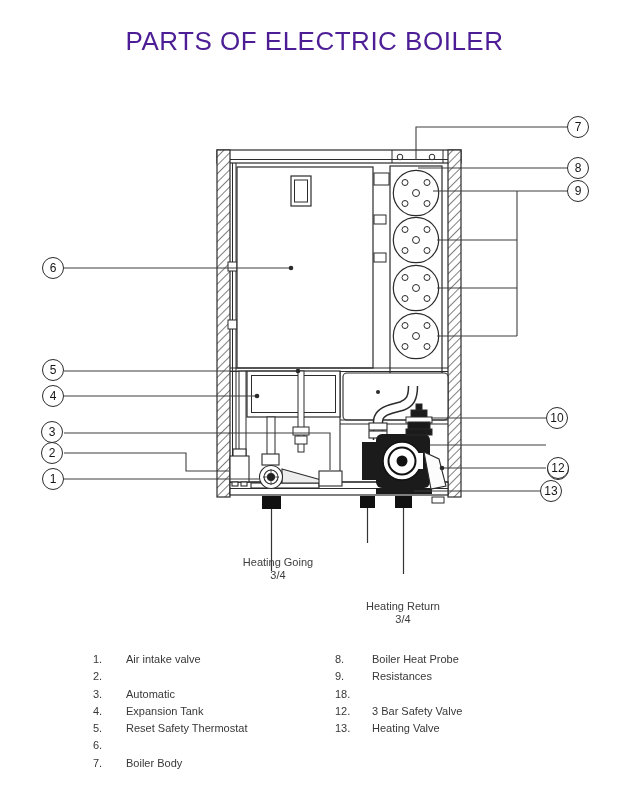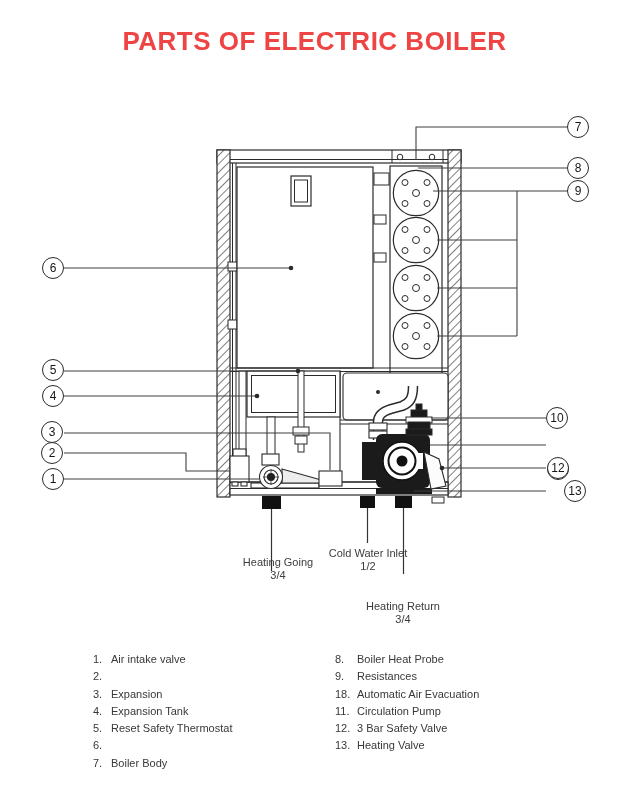--- a/index.html
+++ b/index.html
@@ -2,36 +2,36 @@
 <html><head>
 <meta charset="utf-8">
 <style>
   html,body{margin:0;padding:0;background:#ffffff;}
   .stage{
     position:relative;width:629px;height:800px;background:#ffffff;
     font-family:"Liberation Sans",sans-serif;overflow:hidden;
   }
   .page-title{
     position:absolute;left:0;top:26px;width:629px;text-align:center;
-    font-size:26px;font-weight:bold;letter-spacing:.5px;color:#ef4444;
+    font-size:26px;font-weight:normal;letter-spacing:.5px;color:#4c1d95;
   }
   svg.diagram{position:absolute;left:0;top:0;}
   .callout{
     position:absolute;width:22px;height:22px;border:1.4px solid #2b2b2b;border-radius:50%;
     background:#fff;box-sizing:border-box;display:flex;align-items:center;justify-content:center;
     font-size:12px;color:#161616;line-height:1;
   }
   .pipe-label{
     position:absolute;width:140px;text-align:center;color:#3c3c3c;
     font-size:11px;line-height:13px;
   }
   .parts{position:absolute;top:651px;color:#383838;font-size:11px;}
   .parts .row{display:flex;line-height:17.3px;white-space:nowrap;}
   .parts .num{flex:0 0 auto;}
-  .parts .lbl{margin-left:5px;}
+  .parts .lbl{margin-left:20px;}
   .parts.left{left:93px;}
   .parts.left .num{width:13px;}
   .parts.right{left:335px;}
   .parts.right .num{width:17px;}
 </style>
 </head>
 <body>
 
 <div class="stage">
 
@@ -230,46 +230,42 @@
   <div class="callout" style="left:41px;top:421px">3</div>
   <div class="callout" style="left:42px;top:385px">4</div>
   <div class="callout" style="left:42px;top:359px">5</div>
   <div class="callout" style="left:42px;top:257px">6</div>
   <div class="callout" style="left:567px;top:116px">7</div>
   <div class="callout" style="left:567px;top:157px">8</div>
   <div class="callout" style="left:567px;top:180px">9</div>
   <div class="callout" style="left:546px;top:407px">10</div>
   <div class="callout" style="left:547px;top:458px">11</div>
   <div class="callout" style="left:547px;top:457px">12</div>
-  <div class="callout" style="left:564px;top:480px">13</div>
+  <div class="callout" style="left:540px;top:480px">13</div>
 
   <div class="pipe-label" style="left:208px;top:556px">
     <div>Heating Going</div>
     <div>3/4</div>
-  </div>
-  <div class="pipe-label" style="left:298px;top:547px">
-    <div>Cold Water Inlet</div>
-    <div>1/2</div>
   </div>
   <div class="pipe-label" style="left:333px;top:600px">
     <div>Heating Return</div>
     <div>3/4</div>
   </div>
 
   <div class="parts left">
     <div class="row">
         <span class="num">1.</span>
         <span class="lbl">Air intake valve</span>
       </div>
     <div class="row">
         <span class="num">2.</span>
       </div>
     <div class="row">
         <span class="num">3.</span>
-        <span class="lbl">Expansion</span>
+        <span class="lbl">Automatic</span>
       </div>
     <div class="row">
         <span class="num">4.</span>
         <span class="lbl">Expansion Tank</span>
       </div>
     <div class="row">
         <span class="num">5.</span>
         <span class="lbl">Reset Safety Thermostat</span>
       </div>
     <div class="row">
@@ -284,25 +280,20 @@
     <div class="row">
         <span class="num">8.</span>
         <span class="lbl">Boiler Heat Probe</span>
       </div>
     <div class="row">
         <span class="num">9.</span>
         <span class="lbl">Resistances</span>
       </div>
     <div class="row">
         <span class="num">18.</span>
-        <span class="lbl">Automatic Air Evacuation</span>
-      </div>
-    <div class="row">
-        <span class="num">11.</span>
-        <span class="lbl">Circulation Pump</span>
       </div>
     <div class="row">
         <span class="num">12.</span>
         <span class="lbl">3 Bar Safety Valve</span>
       </div>
     <div class="row">
         <span class="num">13.</span>
         <span class="lbl">Heating Valve</span>
       </div>
   </div>

